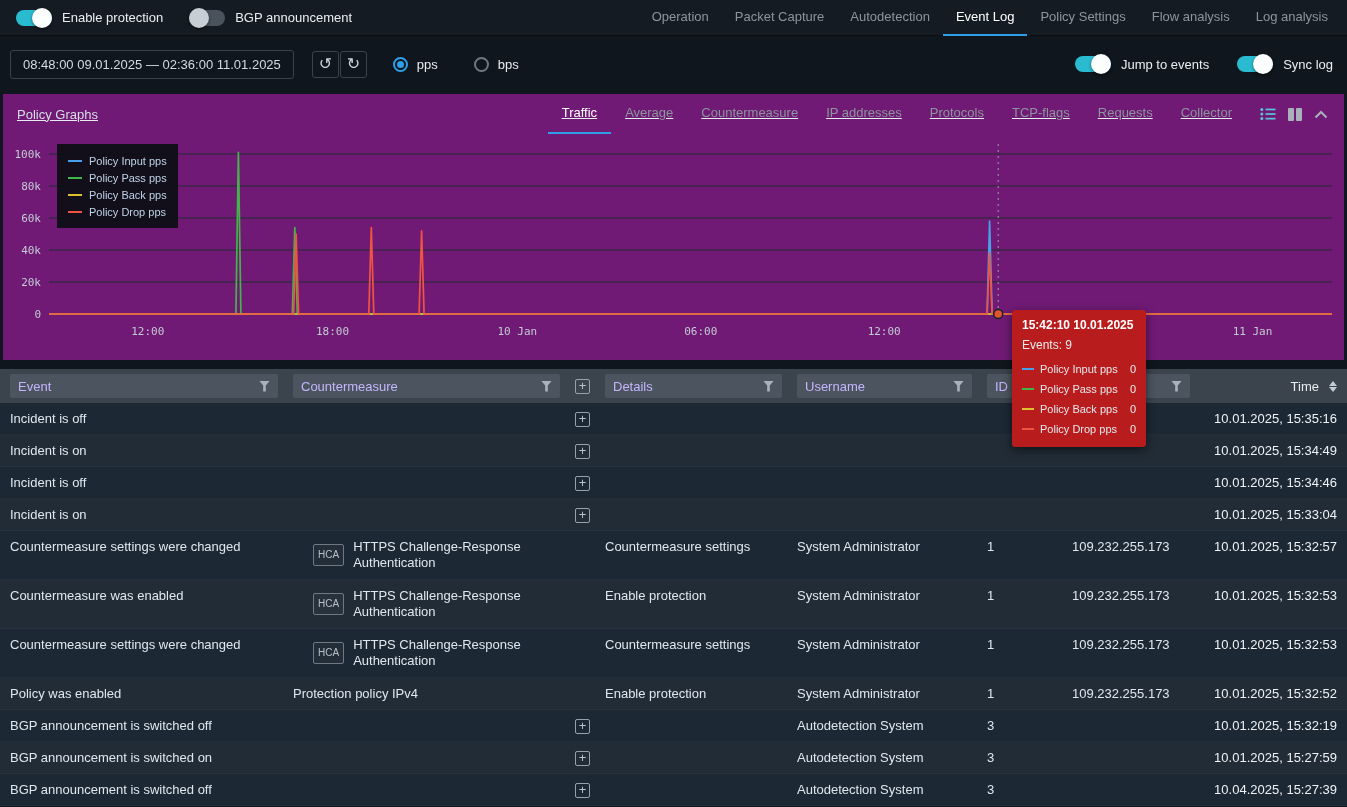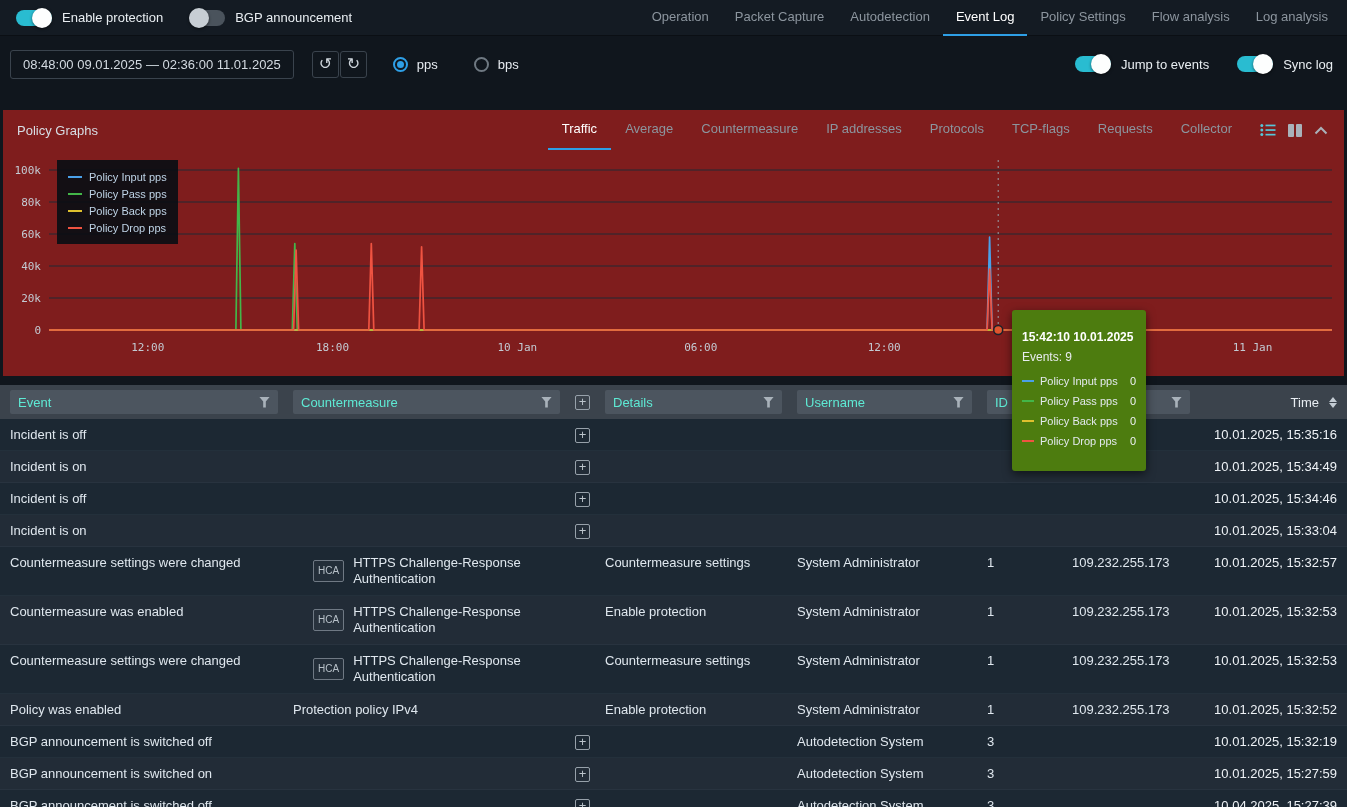--- a/index.html
+++ b/index.html
@@ -28,47 +28,47 @@
   .iconbtn:first-of-type { margin-left:18px; }
   .iconbtn + .iconbtn { margin-left:1px; }
   .radios { display:flex; gap:36px; margin-left:26px; }
   .radio-group { display:flex; align-items:center; gap:9px; cursor:pointer; }
   .radio { width:15px; height:15px; border:2px solid #6f7982; border-radius:50%; position:relative; flex-shrink:0; }
   .radio.sel { border-color:#2e9fe6; }
   .radio.sel::after { content:""; position:absolute; inset:2px; background:#2e9fe6; border-radius:50%; }
   .spacer { flex:1; }
   .right-toggles { display:flex; align-items:center; gap:28px; padding-right:4px; }
   
-  .panel { margin:18px 3px 0; background:#7f1d1d; }
+  .panel { margin:2px 3px 0; background:#701a75;text-decoration:underline; }
   .panel-head { display:flex; align-items:center; height:40px; padding:0 14px; }
   .panel-title { color:#d7dee5; }
   .graph-tabs { margin-left:auto; display:flex; height:40px; }
   .gtab { padding:0 14px; line-height:38px; color:#8c959e; cursor:pointer; border-bottom:2px solid transparent; white-space:nowrap; }
   .gtab.active { color:#ffffff; border-bottom-color:#2e9fe6; }
   .panel-icons { display:flex; align-items:center; gap:12px; margin-left:14px; padding-right:2px; }
   .panel-icons span { cursor:pointer; display:inline-flex; }
   .chart-wrap { position:relative; height:226px; }
   .chart-wrap svg text.tick { fill:#c3cbd3; font-family:"DejaVu Sans Mono", monospace; font-size:11px; }
   .legend { position:absolute; left:54px; top:10px; background:rgba(10,14,19,0.92); padding:8px 11px; z-index:5; }
   .lg-row { display:flex; align-items:center; gap:7px; height:17px; }
   .lg-dash { width:14px; height:2px; flex-shrink:0; }
   .lg-label { font-size:11px; color:#bed3e6; white-space:nowrap; }
   
-  .tooltip { position:absolute; left:1012px; top:310px; width:134px; background:#4d7c0f; border-radius:3px; padding:20px 10px; box-shadow:0 3px 10px rgba(0,0,0,.55); z-index:40; }
+  .tooltip { position:absolute; left:1012px; top:310px; width:134px; background:#b91c1c; border-radius:3px; padding:8px 10px; box-shadow:0 3px 10px rgba(0,0,0,.55); z-index:40; }
   .tt-title { font-weight:bold; font-size:12px; color:#ffffff; white-space:nowrap; }
   .tt-events { font-size:12px; color:#e8ecef; margin:6px 0 7px; }
   .tt-row { display:flex; align-items:center; gap:6px; height:20px; }
   .tt-dash { width:12px; height:2px; flex-shrink:0; }
   .tt-label { flex:1; font-size:11px; color:#e3e9ee; white-space:nowrap; }
   .tt-val { font-size:11px; color:#eef2f5; }
   
   .tablezone { margin-top:9px; }
   .grid-cols { display:grid; grid-template-columns:283px 282px 30px 192px 190px 85px 128px 1fr; align-items:center; padding:0 10px; }
   .thead { background:#3b434c; height:34px; }
-  .filter { height:24px; width:calc(100% - 15px); background:#4c555f; border-radius:2px; display:flex; align-items:center; justify-content:space-between; padding:0 8px; color:#5eead4; cursor:pointer; }
+  .filter { height:24px; width:calc(100% - 15px); background:#4c555f; border-radius:2px; display:flex; align-items:center; justify-content:space-between; padding:0 8px; color:#c4b5fd; cursor:pointer; }
   .filter.narrow { width:calc(100% - 10px); }
   .funnel { width:11px; height:11px; background:#a9b2ba; clip-path:polygon(0 0,100% 0,62% 45%,62% 100%,38% 100%,38% 45%); flex-shrink:0; }
   .plusbox { width:15px; height:15px; border:1px solid #97a1aa; border-radius:2px; color:#bcc5cc; font-size:13px; line-height:12px; text-align:center; cursor:pointer; display:inline-block; }
   .th-time { display:flex; justify-content:flex-end; align-items:center; gap:10px; color:#e8edf2; cursor:pointer; }
   .sort-ic { display:flex; flex-direction:column; gap:1px; }
   .sort-ic i { display:block; width:0; height:0; border-left:4px solid transparent; border-right:4px solid transparent; }
   .sort-ic i.up { border-bottom:5px solid #c3cbd3; }
   .sort-ic i.dn { border-top:5px solid #c3cbd3; }
   .row { min-height:32px; border-bottom:1px solid rgba(130,155,175,0.07); cursor:pointer; }
   .row:nth-child(odd) { background:#1c2833; }

